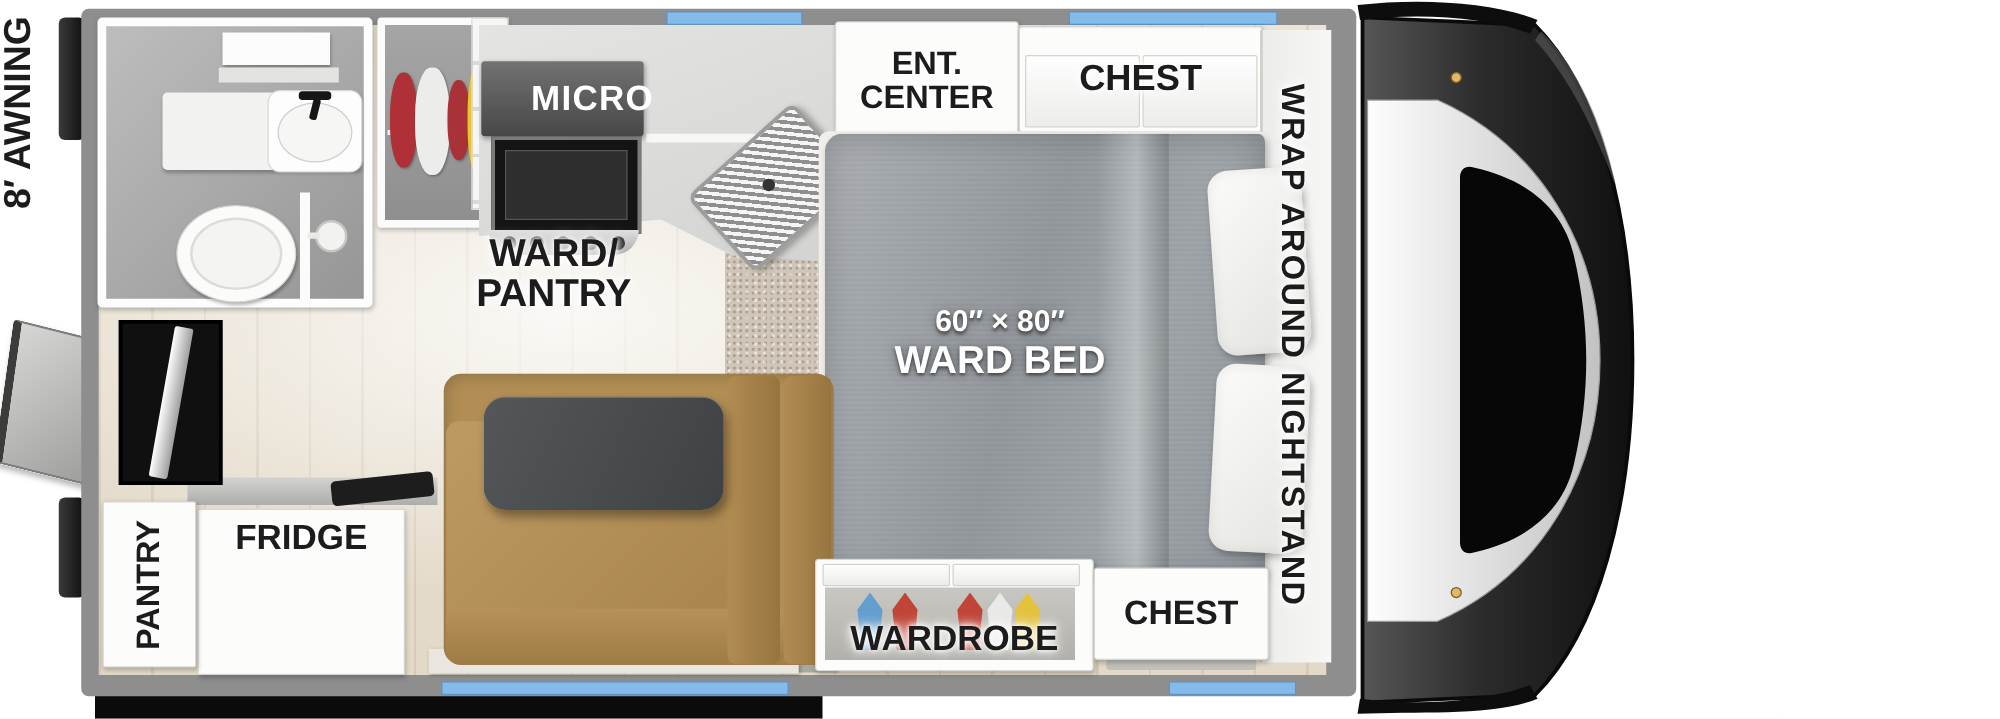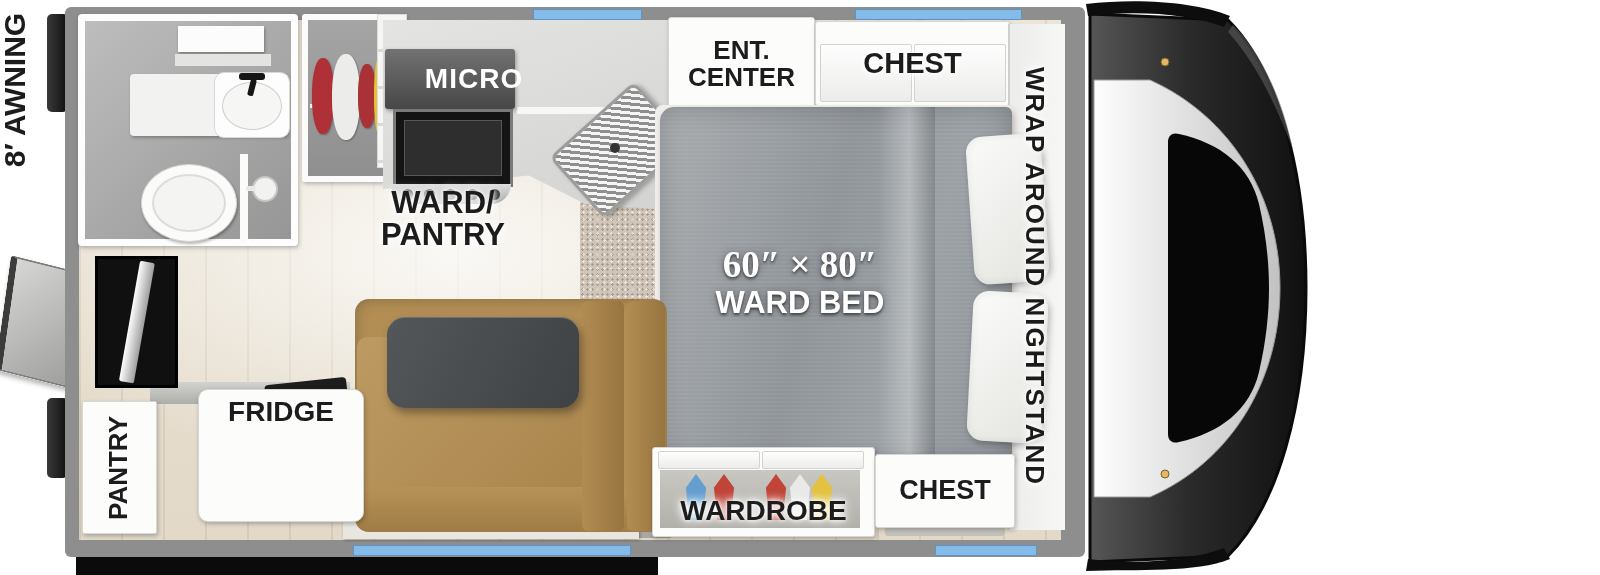--- a/index.html
+++ b/index.html
@@ -130,21 +130,21 @@
                 background:repeating-linear-gradient(0deg,rgba(255,255,255,.05) 0 2px,transparent 2px 4px),
                 linear-gradient(105deg,#a7abae,#8f9499 45%,#9aa0a4 70%,#8d9298);
                 box-shadow:inset 0 0 26px rgba(0,0,0,.2),2px 3px 6px rgba(0,0,0,.25);">
       <div class="abs" style="left:62%;top:0;width:16%;height:100%;
                   background:linear-gradient(90deg,transparent,rgba(255,255,255,.28) 55%,rgba(0,0,0,.14));"></div>
     </div>
     <div class="abs" style="left:905px;top:128px;width:75px;height:148px;background:linear-gradient(135deg,#fbfbfa,#e2e2de);border-radius:16px;transform:rotate(-4deg);box-shadow:inset 0 0 10px rgba(0,0,0,.08),2px 3px 6px rgba(0,0,0,.28);"></div>
     <div class="abs" style="left:905px;top:285px;width:75px;height:150px;background:linear-gradient(135deg,#fbfbfa,#e4e4e0);border-radius:16px;transform:rotate(3deg);box-shadow:inset 0 0 10px rgba(0,0,0,.08),2px 3px 6px rgba(0,0,0,.28);"></div>
     <div class="abs" style="left:610px;top:238px;width:250px;text-align:center;font-weight:700;color:#fff;
                 text-shadow:0 2px 3px rgba(0,0,0,.55),0 0 10px rgba(0,0,0,.3);line-height:1.1;">
-      <div style="font-size:37px;font-family:Liberation Serif, serif;">60″ × 80″</div>
+      <div style="font-size:24px;">60″ × 80″</div>
       <div style="font-size:31px;">WARD BED</div>
     </div>
 
     <div class="vtext lbl-center abs" style="left:938px;top:20px;width:62px;height:500px;font-weight:700;font-size:26px;letter-spacing:2px;color:#1b1b1b;
                 text-shadow:0 0 4px #fff,0 0 8px #fff,0 0 12px rgba(255,255,255,.95);">
       <span>WRAP AROUND NIGHTSTAND</span>
     </div>
 
     <div class="lbl" style="left:288px;top:180px;width:180px;font-size:31px;text-align:center;">
       <div>WARD/</div>
@@ -157,21 +157,21 @@
     <div class="abs" style="left:278px;top:512px;width:296px;height:20px;background:#e8e6df;box-shadow:1px 1px 3px rgba(0,0,0,.3);"></div>
     <div class="abs" style="left:290px;top:292px;width:312px;height:233px;background:#b28e54;border-radius:14px;box-shadow:inset 0 0 14px rgba(0,0,0,.25);"></div>
     <div class="abs" style="left:292px;top:330px;width:228px;height:168px;background:linear-gradient(135deg,#bd9a62,#a9854c);border-radius:10px;"></div>
     <div class="abs" style="left:292px;top:480px;width:272px;height:44px;background:linear-gradient(#b79258,#9f7c45);border-radius:10px;"></div>
     <div class="abs" style="left:517px;top:294px;width:42px;height:230px;background:linear-gradient(90deg,#b18c52,#97743f);border-radius:6px;"></div>
     <div class="abs" style="left:562px;top:294px;width:38px;height:230px;background:linear-gradient(90deg,#b18c52,#97743f);border-radius:6px;"></div>
     <div class="abs" style="left:322px;top:310px;width:192px;height:90px;background:linear-gradient(115deg,#54575a,#3f4245);border-radius:18px;box-shadow:3px 5px 8px rgba(0,0,0,.35);border-top:1px solid #6e7174;"></div>
 
     <div class="abs" style="left:85px;top:375px;width:200px;height:22px;background:linear-gradient(#d2d2cf,#adadaa);"></div>
     <div class="abs" style="left:200px;top:374px;width:82px;height:20px;background:#1d1d1d;border-radius:4px;transform:rotate(-6deg);"></div>
-    <div class="whitebox" style="left:93px;top:382px;width:164px;height:131px;border-radius:10px;margin-left:40px;">
+    <div class="whitebox" style="left:93px;top:400px;width:164px;height:131px;border-radius:0;">
       <div class="lbl" style="left:0;top:8px;width:100%;text-align:center;font-size:28px;">FRIDGE</div>
     </div>
     <div class="whitebox" style="left:17px;top:394px;width:73px;height:131px;border-radius:2px;">
       <div class="lbl" style="left:50%;top:50%;width:140px;height:30px;transform:translate(-50%,-50%) rotate(-90deg);font-size:26px;text-align:center;">PANTRY</div>
     </div>
 
     <div class="whitebox" style="left:587px;top:440px;width:221px;height:88px;">
       <div class="panel" style="left:5px;top:3px;width:100px;height:16px;"></div>
       <div class="panel" style="left:109px;top:3px;width:100px;height:16px;"></div>
       <div class="abs" style="left:7px;top:22px;width:200px;height:58px;background:linear-gradient(#c9c7c2,#b2b0aa);">

